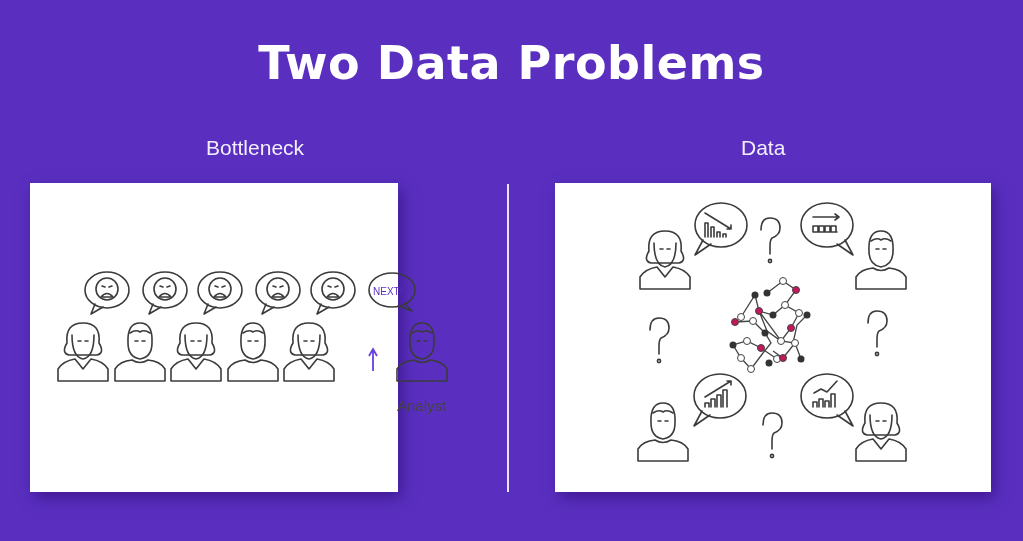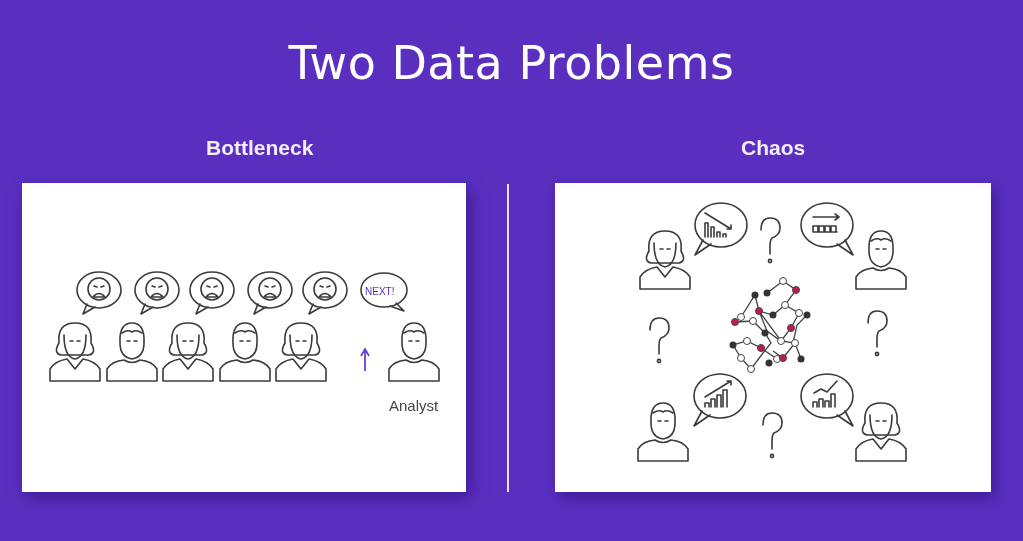--- a/index.html
+++ b/index.html
@@ -1,35 +1,35 @@
 <!DOCTYPE html>
 <html><head>
 <meta charset="utf-8">
 <style>
   html,body{margin:0;padding:0;}
   body{width:1023px;height:541px;background:#5a2fc0;position:relative;overflow:hidden;font-family:"DejaVu Sans",sans-serif;}
-  .title{position:absolute;left:0;width:1023px;top:36px;text-align:center;color:#fff;font-weight:normal;font-size:46px;letter-spacing:0.5px;}
-  .sub{position:absolute;top:136px;color:#f2eefc;font-size:21px;font-family:"Liberation Sans",sans-serif;font-weight:bold;}
+  .title{position:absolute;left:0;width:1023px;top:36px;text-align:center;color:#fff;font-weight:bold;font-size:46px;letter-spacing:0.5px;}
+  .sub{position:absolute;top:136px;color:#f2eefc;font-size:21px;font-family:"Liberation Sans",sans-serif;}
   .panel{position:absolute;top:183px;height:309px;background:#fff;box-shadow:4px 6px 14px rgba(40,10,110,0.55);}
   .divider{position:absolute;left:507px;top:184px;width:2px;height:308px;background:#e9e2fb;}
   svg{position:absolute;left:0;top:0;}
   .ln{fill:none;stroke:#3b3b3b;stroke-width:1.6;stroke-linecap:round;stroke-linejoin:round;}
   .analyst{position:absolute;left:367px;top:214px;font-size:15px;color:#444;font-family:"Liberation Sans",sans-serif;}
   .next{position:absolute;left:343px;top:103px;font-size:10px;color:#5a2fc0;font-family:"Liberation Sans",sans-serif;}
 </style>
 </head>
 <body>
 
 <div class="title">Two Data Problems</div>
 <div class="sub" style="left:206px;">Bottleneck</div>
-<div class="sub" style="left:741px;">Chaos</div>
+<div class="sub" style="left:741px;">Data</div>
 
 <div class="divider"></div>
 
-<div class="panel" style="left:22px;width:444px;">
+<div class="panel" style="left:30px;width:368px;">
   <svg width="436" height="309">
     <defs>
       <g id="sadb">
         <ellipse class="ln" cx="0" cy="0" rx="22" ry="18"></ellipse>
         <path class="ln" d="M-12 14 L-16 24 L-4 17"></path>
         <circle class="ln" cx="0" cy="-1" r="11"></circle>
         <path class="ln" d="M-5 -4 l3 1 M5 -4 l-3 1"></path>
         <path class="ln" d="M-6 7 Q0 0 6 7 Z"></path>
       </g>
       <g id="woman">

